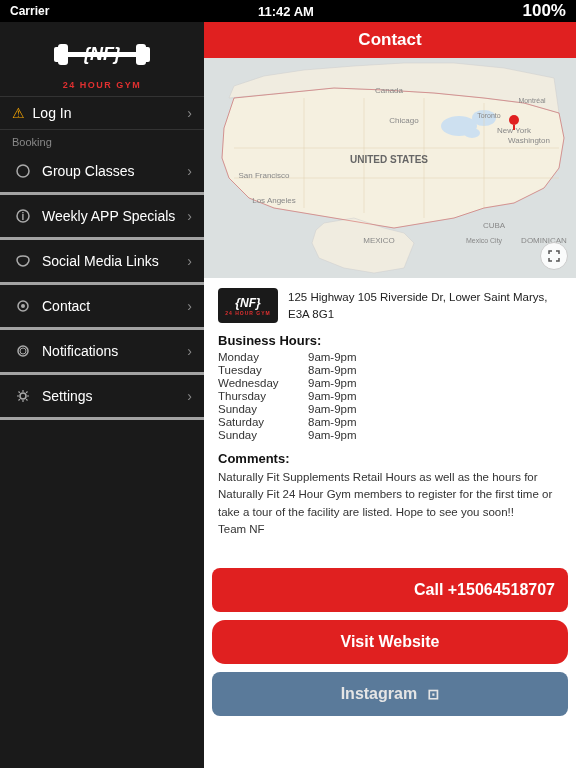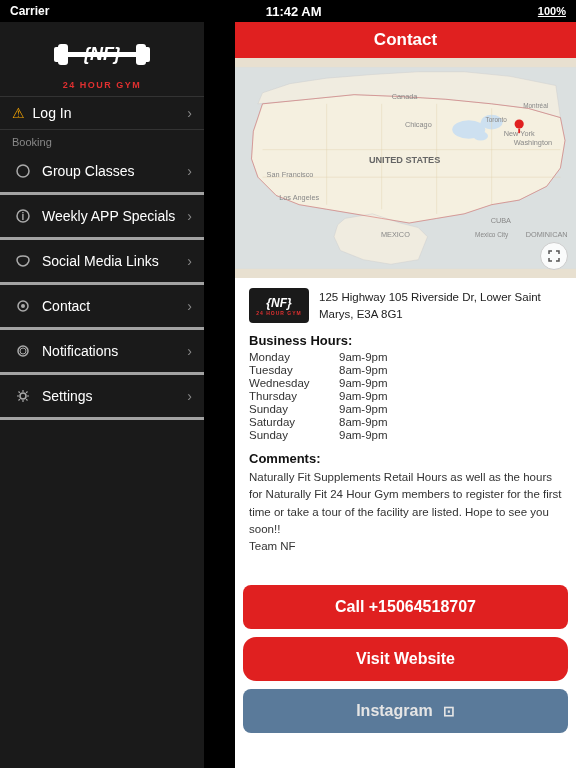--- a/index.html
+++ b/index.html
@@ -20,28 +20,27 @@
       display: flex;
       justify-content: space-between;
       align-items: center;
       padding: 4px 10px;
       font-size: 12px;
       font-weight: 600;
       height: 22px;
     }
     .status-bar .carrier { font-size: 12px; }
     .status-bar .time { font-size: 13px; font-weight: 700; }
-    .status-bar .battery { font-size: 11px; text-decoration: underline; }
+    .status-bar .battery { font-size: 17px; }
 
     
     .main-layout {
       display: flex;
       flex: 1;
       overflow: hidden;
-      gap: 31px;
     }
 
     
     .sidebar {
       width: 204px;
       background: #1a1a1a;
       display: flex;
       flex-direction: column;
       overflow: hidden;
     }
@@ -280,21 +279,21 @@
 
     .btn-call {
       background: #e02020;
       color: #fff;
       border: none;
       border-radius: 8px;
       padding: 13px;
       font-size: 16px;
       font-weight: 600;
       cursor: pointer;
-      text-align: center;
+      text-align: right;
     }
 
     .btn-website {
       background: #e02020;
       color: #fff;
       border: none;
       border-radius: 13px;
       padding: 13px;
       font-size: 16px;
       font-weight: 600;

